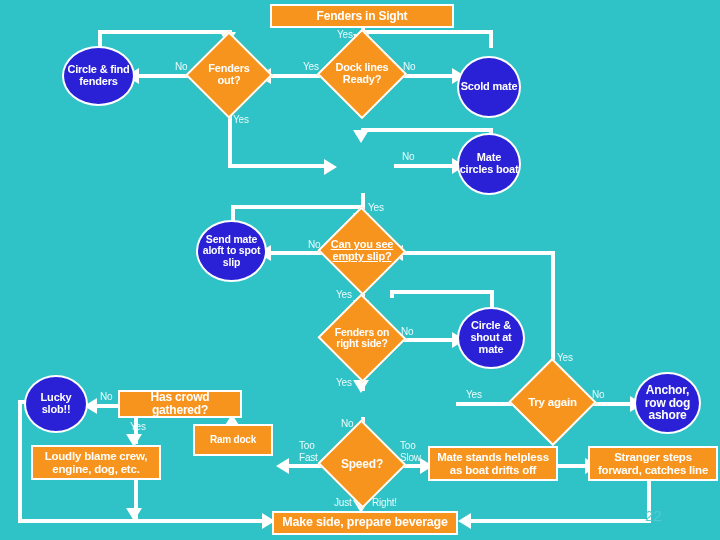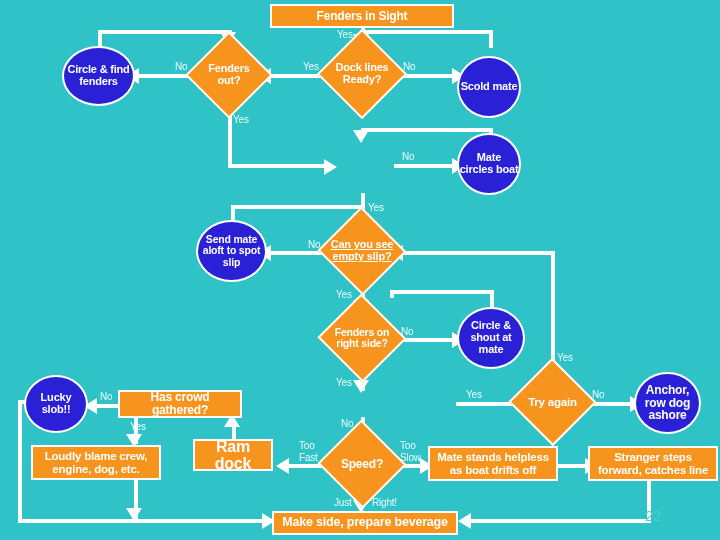--- a/index.html
+++ b/index.html
@@ -256,21 +256,21 @@
   </div>
 
   <div class="node circle" style="left:634px;top:372px;width:67px;height:62px;font-size:12px;">
     <span>Anchor, row dog ashore</span>
   </div>
 
   <div class="node rect" style="left:31px;top:445px;width:130px;height:35px;font-size:11.5px;">
     <span>Loudly blame crew, engine, dog, etc.</span>
   </div>
 
-  <div class="node rect" style="left:193px;top:439px;width:80px;height:32px;font-size:16px;">
+  <div class="node rect" style="left:193px;top:424px;width:80px;height:32px;font-size:10px;">
     <span>Ram dock</span>
   </div>
 
   <div class="node diamond" style="left:330px;top:433px;width:64px;height:62px;">
     <span class="dshape"></span>
     <span class="dtext" style="font-size:12px;">Speed?</span>
   </div>
 
   <div class="node rect" style="left:428px;top:446px;width:130px;height:35px;font-size:11.5px;">
     <span>Mate stands helpless as boat drifts off</span>

